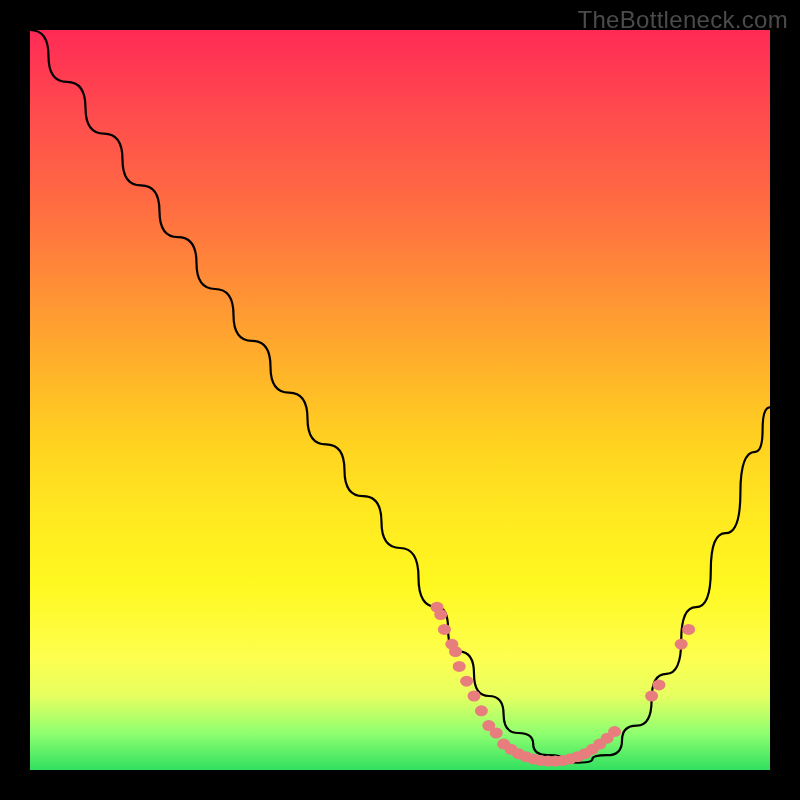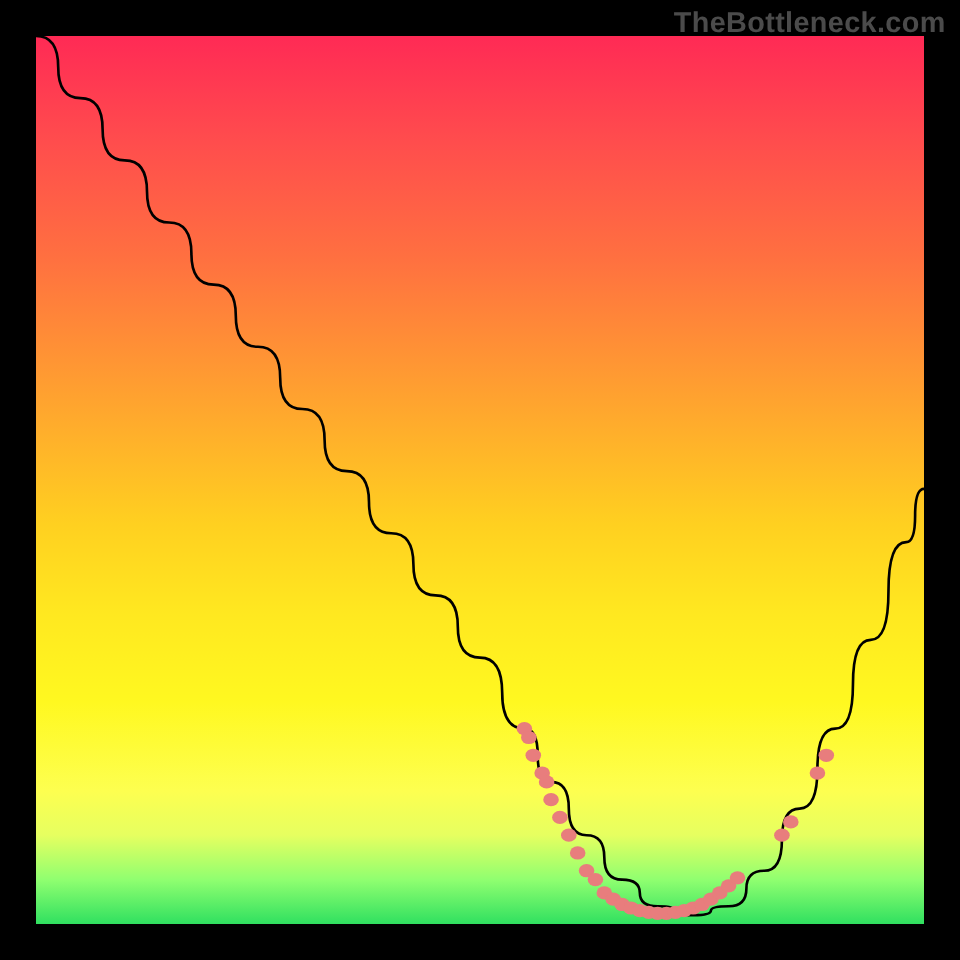--- a/index.html
+++ b/index.html
@@ -29,21 +29,21 @@
       #e6ff60 90%,
       #90ff70 95%,
       #30e060 100%);
   }
   .watermark {
     position: absolute;
     top: 6px;
     right: 12px;
     color: #4b4b4b;
     font-size: 24px;
-    font-weight: 700;
+    font-weight: 400;
     letter-spacing: 0.3px;
     user-select: none;
   }
   svg.plot {
     position: absolute;
     left: 30px;
     top: 30px;
     width: 740px;
     height: 740px;
     overflow: visible;

